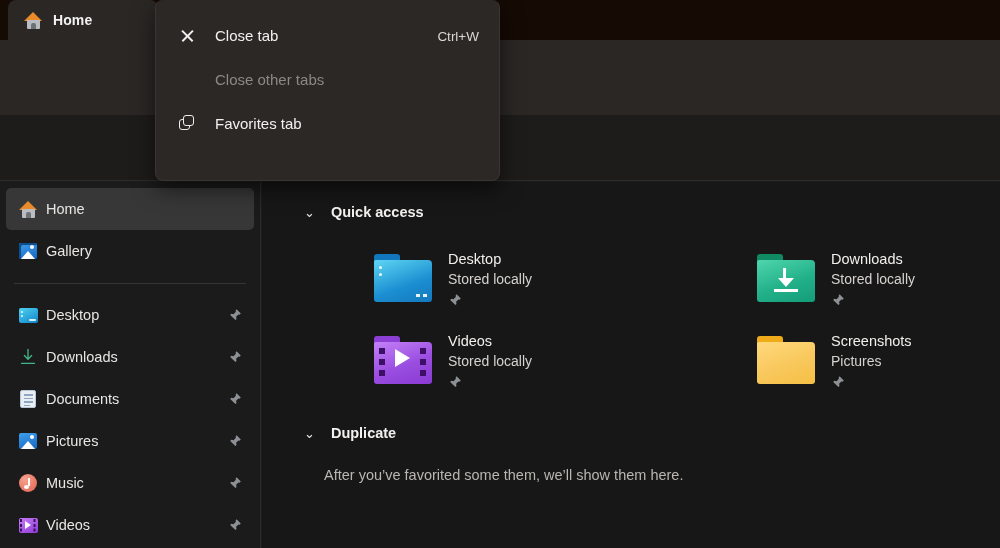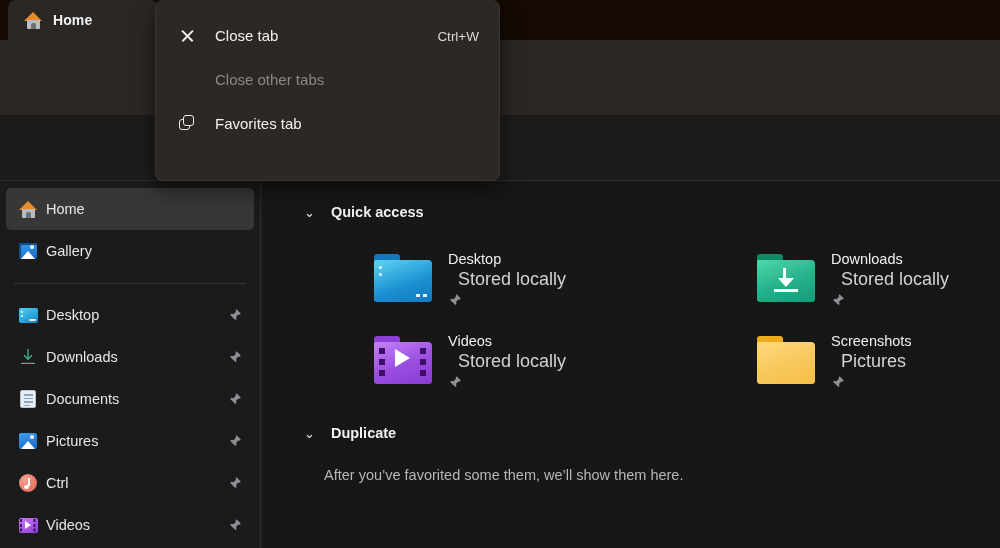--- a/index.html
+++ b/index.html
@@ -173,21 +173,21 @@
   }
   .group-head {
     position: absolute; display: flex; align-items: center; gap: 16px;
     color: #f3f1ef; font-size: 14.5px; font-weight: 700;
   }
   .group-head .chev { font-size: 13px; font-weight: 400; color: #eceae8; }
 
   .qa-tile { position: absolute; display: flex; gap: 16px; }
   .qa-text { display: flex; flex-direction: column; }
   .qa-name { font-size: 14.5px; color: #f2f0ee; line-height: 19px; }
-  .qa-sub  { font-size: 18px; color: #d5d2cf; line-height: 21px; margin-left: 10px; }
+  .qa-sub  { font-size: 14px; color: #d5d2cf; line-height: 21px; }
   .qa-pin  { margin-top: 3px; width: 14px; height: 14px; color: #8f9298; }
 
   
   .fold { width: 58px; height: 48px; position: relative; flex: 0 0 58px; margin-top: 4px; }
   .fold .tabtop {
     position: absolute; left: 0; top: 0; width: 26px; height: 8px; border-radius: 3px 3px 0 0;
   }
   .fold .bodyr {
     position: absolute; left: 0; top: 6px; width: 58px; height: 42px; border-radius: 2px 4px 3px 3px;
   }
@@ -405,21 +405,21 @@
         <svg width="14" height="14" viewBox="0 0 14 14">
             <path d="M8.6 1.2l4.2 4.2-1.3 1.3-1-.3-2.4 2.4.4 2.2-1.1 1.1-2.6-2.6-3.0 3.0 3.0-3.0-2.6-2.6 1.1-1.1 2.2.4 2.4-2.4-.3-1 1.0-1.6z" fill="#8d9095"></path>
           </svg>
       </span>
     </div>
 
     <div class="nav-item">
       <span class="ico">
           <span class="ic-music"></span>
         </span>
-      <span>Ctrl</span>
+      <span>Music</span>
       <span class="pin">
         <svg width="14" height="14" viewBox="0 0 14 14">
             <path d="M8.6 1.2l4.2 4.2-1.3 1.3-1-.3-2.4 2.4.4 2.2-1.1 1.1-2.6-2.6-3.0 3.0 3.0-3.0-2.6-2.6 1.1-1.1 2.2.4 2.4-2.4-.3-1 1.0-1.6z" fill="#8d9095"></path>
           </svg>
       </span>
     </div>
 
     <div class="nav-item">
       <span class="ico">
           <span class="ic-video"></span>

